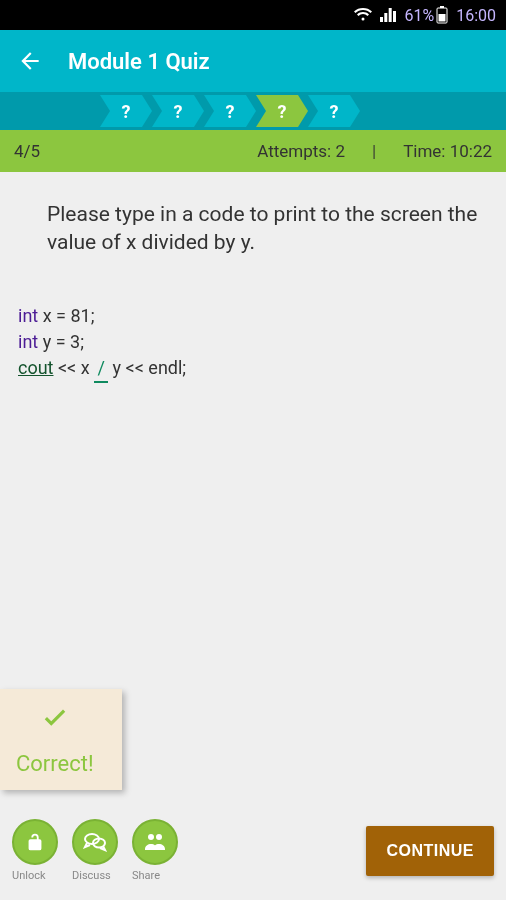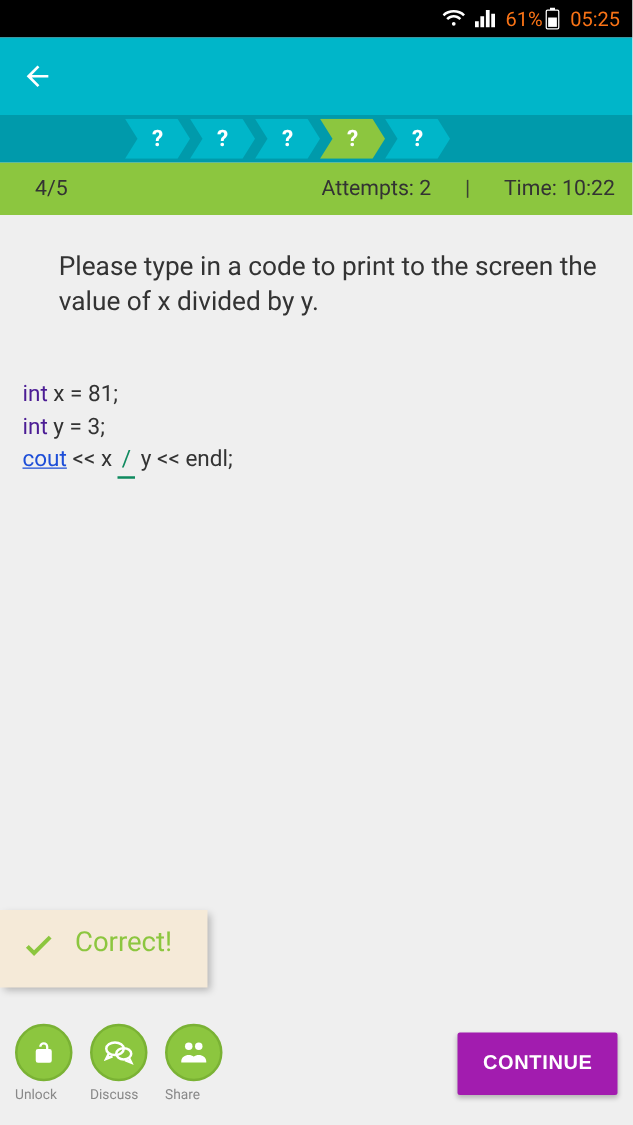--- a/index.html
+++ b/index.html
@@ -1,62 +1,62 @@
 <!DOCTYPE html>
 <html><head>
 <meta charset="utf-8">
 <style>
   * { box-sizing: border-box; margin: 0; padding: 0; }
   html, body { width: 506px; height: 900px; font-family: -apple-system, Roboto, "Helvetica Neue", Arial, sans-serif; overflow: hidden; }
   body { background: #efefef; display: flex; flex-direction: column; }
 
   
-  .status-bar { height: 30px; background: #000; color: #f97316; display: flex; align-items: center; justify-content: flex-end; padding: 0 10px; font-size: 16px; gap: 8px; }
+  .status-bar { height: 30px; background: #000; color: #c4b5fd; display: flex; align-items: center; justify-content: flex-end; padding: 0 10px; font-size: 16px; gap: 8px; }
   .status-bar .icon-slot { display: inline-flex; align-items: center; }
   .status-bar .batt { display:inline-flex; align-items:center; gap:2px;}
 
   
   .app-bar { background: #00b6c9; color: #fff; display: flex; align-items: center; height: 62px; padding: 0 16px; gap: 24px; }
   .app-bar .back { width: 28px; height: 28px; display:flex; align-items:center; justify-content:center; cursor:pointer;}
   .app-bar .title { font-size: 22px; font-weight: 600; }
 
   
   .progress-row { background: #009aab; height: 38px; display: flex; align-items: center; padding-left: 100px; gap: 0; position: relative; }
   .chev { position: relative; width: 52px; height: 32px; display: flex; align-items: center; justify-content: center; color: #fff; font-weight: 700; font-size: 18px; }
   .chev-shape { position:absolute; inset:0; }
   .chev .q { position: relative; z-index: 2; }
 
   
   .info-bar { background: #8cc63f; color: #333; height: 42px; display: flex; align-items: center; padding: 0 14px; font-size: 17px; }
-  .info-left { flex: 0 0 auto; margin-left: 14px; }
+  .info-left { flex: 0 0 auto; }
   .info-spacer { flex: 1; }
   .info-right { display:flex; align-items:center; gap:27px; color:#333;}
   .info-right .sep { color:#333; opacity:0.9;}
 
   
   .content { flex: 1; background: #efefef; padding: 28px 18px 0 18px; position: relative; }
   .question { font-size: 21px; color: #333; line-height: 1.35; margin-bottom: 46px; margin-left: 29px; }
   .code { font-family: inherit; font-size: 18px; color: #333; line-height: 1.45; }
   .code .kw { color: #4c1d95; }
-  .code .stream { color: #1d4ed8; text-decoration: underline; }
+  .code .stream { color: #14532d; text-decoration: underline; }
   .code .blank { color: #0f8a5f; border-bottom: 2px solid #0f8a5f; padding: 0 3px; display:inline-block; min-width:14px; text-align:center;}
 
   
-  .correct-banner { position: absolute; left: 0; bottom: 110px; background: #f5ead8; padding: 14px 28px 14px 16px; display: flex; align-items: flex-start; gap: 14px; box-shadow: 3px 3px 6px rgba(0,0,0,0.25); }
+  .correct-banner { position: absolute; left: 0; bottom: 110px; background: #f5ead8; padding: 14px 28px 14px 16px; display: flex; align-items: center; gap: 14px; box-shadow: 3px 3px 6px rgba(0,0,0,0.25); flex-direction: column; }
   .correct-banner .check { color:#8cc63f; }
   .correct-banner .txt { color:#8cc63f; font-size: 22px; }
 
   
   .bottom { position:absolute; left:0; right:0; bottom:0; padding: 0 12px 18px 12px; display:flex; align-items:flex-end; }
   .action-group { display:flex; gap:8px; }
   .action-btn { display:flex; flex-direction:column; align-items:flex-start; gap:4px; width:52px; cursor:pointer;}
   .action-btn .circle { width:46px; height:46px; border-radius:50%; background:#8cc63f; border:2px solid #7ab234; display:flex; align-items:center; justify-content:center; color:#fff; }
   .action-btn .lbl { font-size:11px; color:#888; }
 
-  .continue { margin-left:auto; background:#a21caf; color:#fff; font-weight:700; font-size:16px; letter-spacing:0.5px; padding: 16px 20px; border:none; border-radius:2px; cursor:pointer; box-shadow: 0 2px 4px rgba(0,0,0,0.25); align-self:center;}
+  .continue { margin-left:auto; background:#a16207; color:#fff; font-weight:700; font-size:16px; letter-spacing:0.5px; padding: 16px 20px; border:none; border-radius:2px; cursor:pointer; box-shadow: 0 2px 4px rgba(0,0,0,0.25); align-self:center;}
 </style>
 </head>
 <body>
 
 <div class="status-bar">
   <span class="icon-slot">
     <svg width="18" height="14" viewBox="0 0 18 14">
         <path d="M9 12.5a1.5 1.5 0 100-3 1.5 1.5 0 000 3zM3 6.5C4.8 4.7 6.8 4 9 4s4.2.7 6 2.5l-1.5 1.5C12.2 6.7 10.7 6 9 6s-3.2.7-4.5 2L3 6.5zM0 3.5C2.5 1 5.6 0 9 0s6.5 1 9 3.5L16.5 5C14.4 2.9 11.9 2 9 2S3.6 2.9 1.5 5L0 3.5z" fill="#fff"></path>
       </svg>
   </span>
@@ -66,29 +66,30 @@
       </svg>
   </span>
   <span class="batt">
     <span>61%</span>
     <svg width="12" height="18" viewBox="0 0 12 18">
         <rect x="1" y="2" width="10" height="15" rx="1" fill="none" stroke="#fff" stroke-width="1"></rect>
         <rect x="4" y="0" width="4" height="2" fill="#fff"></rect>
         <rect x="2.5" y="8" width="7" height="7.5" fill="#fff"></rect>
       </svg>
   </span>
-  <span>05:25</span>
+  <span>16:00</span>
 </div>
 
 <div class="app-bar">
   <div class="back">
     <svg width="26" height="26" viewBox="0 0 24 24">
         <path d="M20 11H7.8l5.6-5.6L12 4l-8 8 8 8 1.4-1.4L7.8 13H20v-2z" fill="#fff"></path>
       </svg>
   </div>
+  <div class="title">Module 1 Quiz</div>
 </div>
 
 <div class="progress-row">
 <div class="chev">
       <svg class="chev-shape" viewBox="0 0 52 32" preserveAspectRatio="none">
         <polygon points="0,0 42,0 52,16 42,32 0,32 10,16" fill="#00b6c9"></polygon>
       </svg>
       <span class="q">?</span>
     </div>
     <div class="chev">

